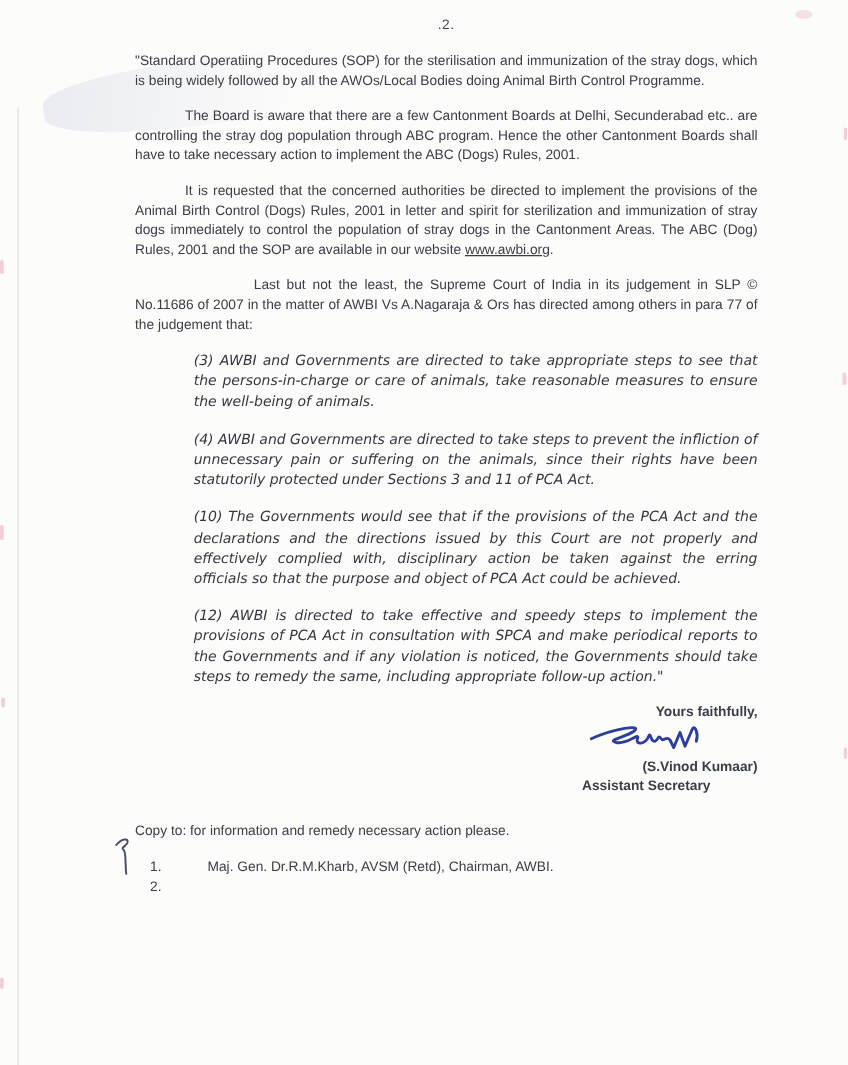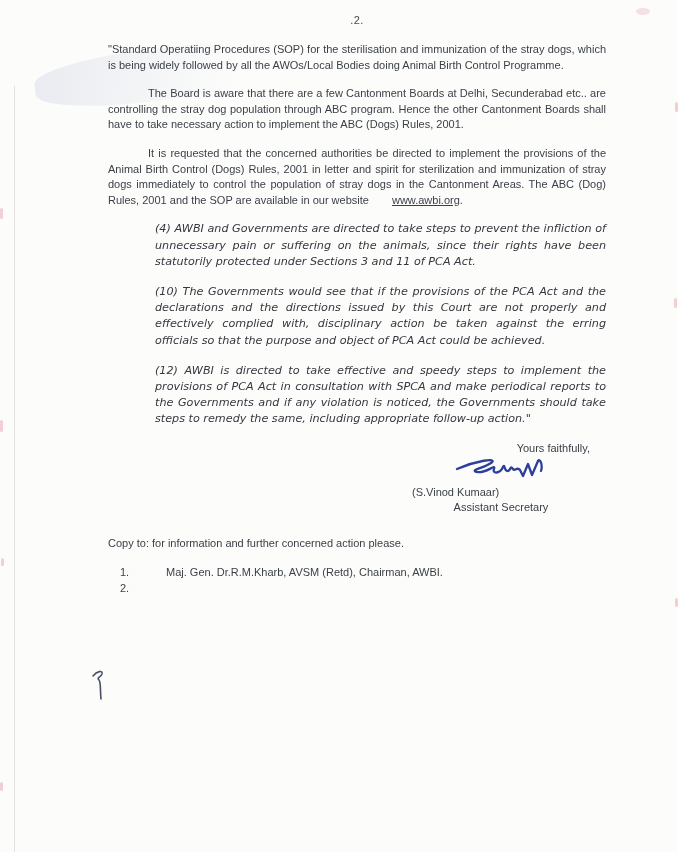--- a/index.html
+++ b/index.html
@@ -32,28 +32,29 @@
   p.ind2{text-indent:95px;}
   .quote{
     font-family:"DejaVu Sans",sans-serif;
     font-style:italic;
     font-size:11.2px;
     line-height:16.2px;
     text-align:justify;
     color:#34373e;
     margin:0 0 14px 47px;
   }
-  .link{text-decoration:underline;margin-left:20px;}
+  .link{text-decoration:underline;}
   .signblock{
     width:178px;
-    margin:6px 16px 0 auto;
+    margin:6px 0 0 auto;
+    font-weight:bold;
   }
   .signblock .salutation{font-size:11px;text-align:right;margin:0;}
   .signblock .sigwrap{text-align:center;margin:1px 0 0 0;line-height:0;}
-  .signblock .signame{font-size:11px;text-align:left;margin:1px 0 0 0;}
+  .signblock .signame{font-size:11px;text-align:right;margin:1px 0 0 0;}
   .signblock .sigtitle{font-size:11px;text-align:center;margin:3px 0 0 0;}
   .ccblock{margin-top:24px;}
   .cc-heading{font-size:11px;margin:0 0 16px 0;}
   .cc-row{display:flex;font-size:11px;line-height:15.5px;margin:0 0 1px 12px;}
   .cc-num{width:46px;flex:0 0 46px;}
   
   .crease{
     position:absolute;left:14px;top:86px;bottom:0;width:1px;
     background:rgba(175,175,168,0.35);
   }
@@ -101,39 +102,41 @@
 
     <p class="pagenum">.2.</p>
 
     <p class="body">"Standard Operatiing Procedures (SOP) for the sterilisation and immunization of the stray dogs, which is being widely followed by all the AWOs/Local Bodies doing Animal Birth Control Programme.</p>
 
 
     <p class="body ind">The Board is aware that there are a few Cantonment Boards at Delhi, Secunderabad etc.. are controlling the stray dog population through ABC program. Hence the other Cantonment Boards shall have to take necessary action to implement the ABC (Dogs) Rules, 2001.</p>
 
     <p class="body ind"><span>It is requested that the concerned authorities be directed to implement the provisions of the Animal Birth Control (Dogs) Rules, 2001 in letter and spirit for sterilization and immunization of stray dogs immediately to control the population of stray dogs in the Cantonment Areas. The ABC (Dog) Rules, 2001 and the SOP are available in our website </span><span class="link">www.awbi.org</span><span>.</span></p>
 
+    <p class="body ind2">Last but not the least, the Supreme Court of India in its judgement in SLP © No.11686 of 2007 in the matter of AWBI Vs A.Nagaraja &amp; Ors has directed among others in para 77 of the judgement that:</p>
 
+    <p class="quote">(3) AWBI and Governments are directed to take appropriate steps to see that the persons-in-charge or care of animals, take reasonable measures to ensure the well-being of animals.</p>
     <p class="quote">(4) AWBI and Governments are directed to take steps to prevent the infliction of unnecessary pain or suffering on the animals, since their rights have been statutorily protected under Sections 3 and 11 of PCA Act.</p>
     <p class="quote">(10) The Governments would see that if the provisions of the PCA Act and the declarations and the directions issued by this Court are not properly and effectively complied with, disciplinary action be taken against the erring officials so that the purpose and object of PCA Act could be achieved.</p>
     <p class="quote">(12) AWBI is directed to take effective and speedy steps to implement the provisions of PCA Act in consultation with SPCA and make periodical reports to the Governments and if any violation is noticed, the Governments should take steps to remedy the same, including appropriate follow-up action."</p>
 
 
     <div class="signblock">
       <p class="salutation">Yours faithfully,</p>
       <div class="sigwrap">
         <svg width="96" height="30" viewBox="0 0 96 30">
           <path d="M4 14 C 22 6, 46 2, 38 8 C 31 13, 16 15, 24 17 C 33 19, 43 8, 41 14 C 39 19, 47 19, 50 12 C 52 8, 51 17, 55 16 C 58 15, 57 10, 60 14 C 62 17, 64 11, 67 15 L 70 21 L 75 9 L 79 20 L 85 6 C 87 3, 90 10, 88 16" stroke="#2c3f9b" stroke-width="2.3" fill="none" stroke-linecap="round" stroke-linejoin="round"></path>
         </svg>
       </div>
       <p class="signame">(S.Vinod Kumaar)</p>
       <p class="sigtitle">Assistant Secretary</p>
     </div>
 
     <div class="ccblock">
-      <p class="cc-heading">Copy to: for information and further concerned action please.</p>
+      <p class="cc-heading">Copy to: for information and remedy necessary action please.</p>
       <div class="cc-row">
         <span class="cc-num">1.</span>
         <span>Maj. Gen. Dr.R.M.Kharb, AVSM (Retd), Chairman, AWBI.</span>
       </div>
       <div class="cc-row">
         <span class="cc-num">2.</span>
       </div>
     </div>
 
   </div>

